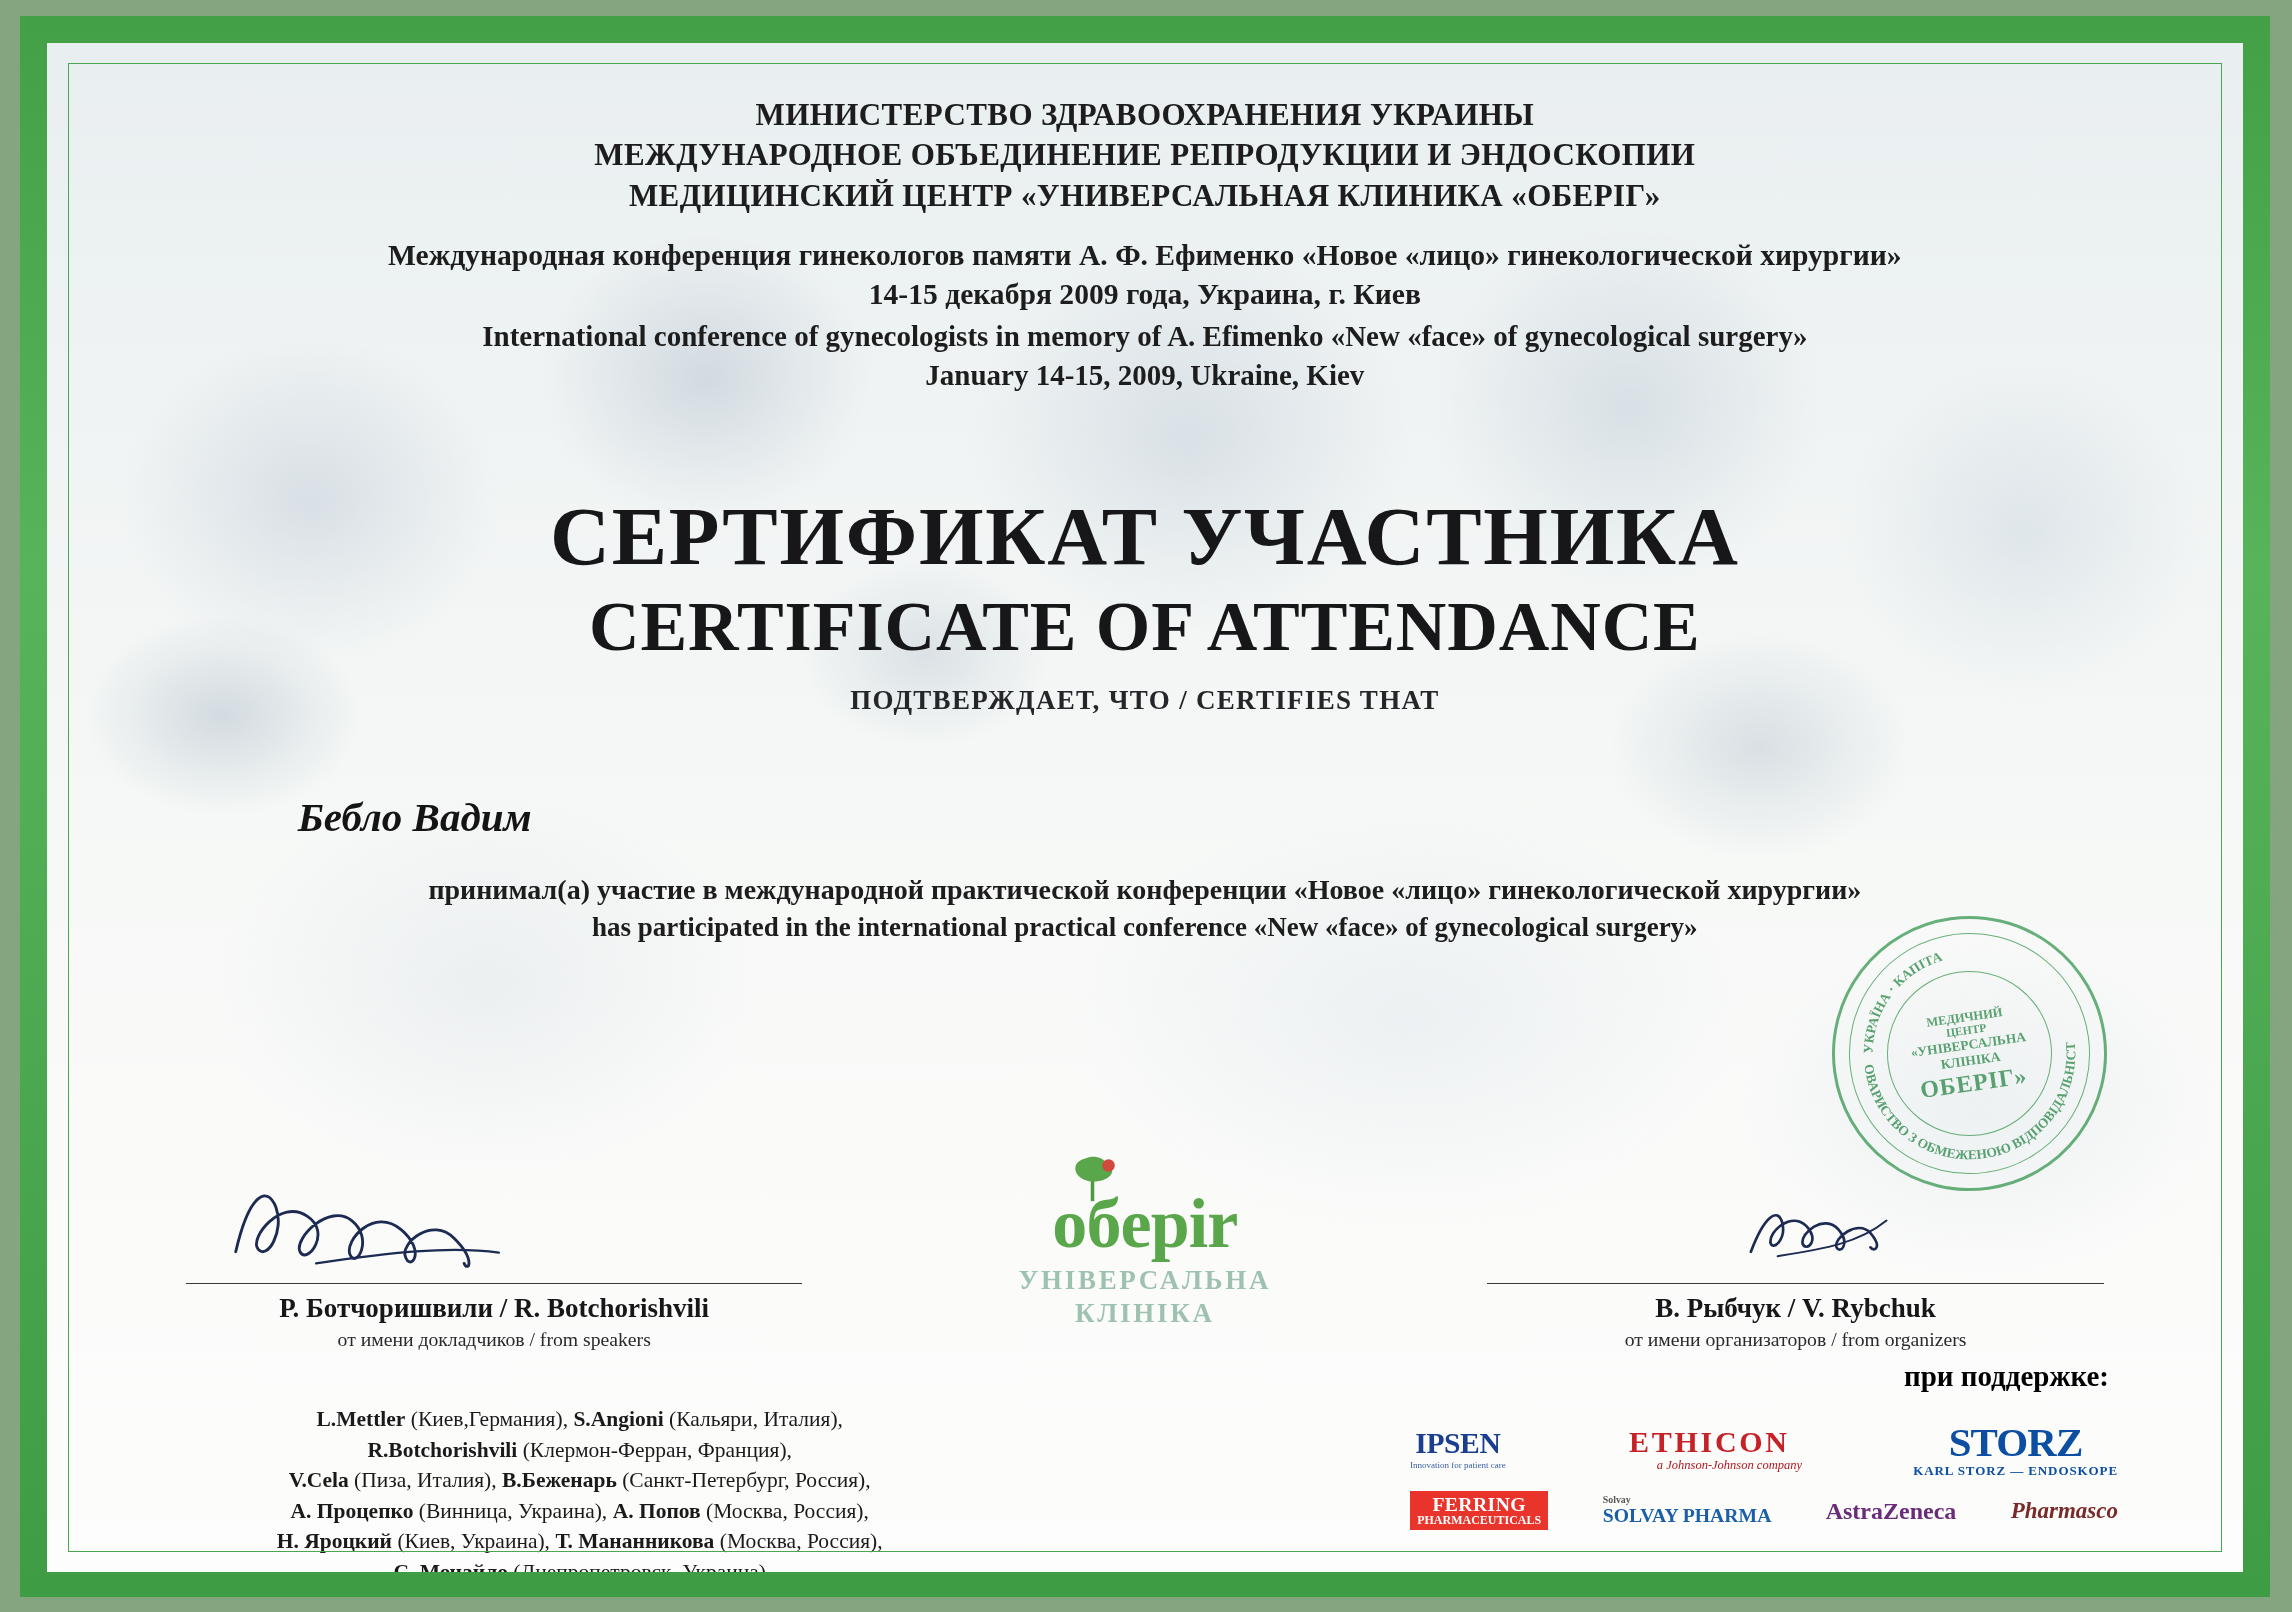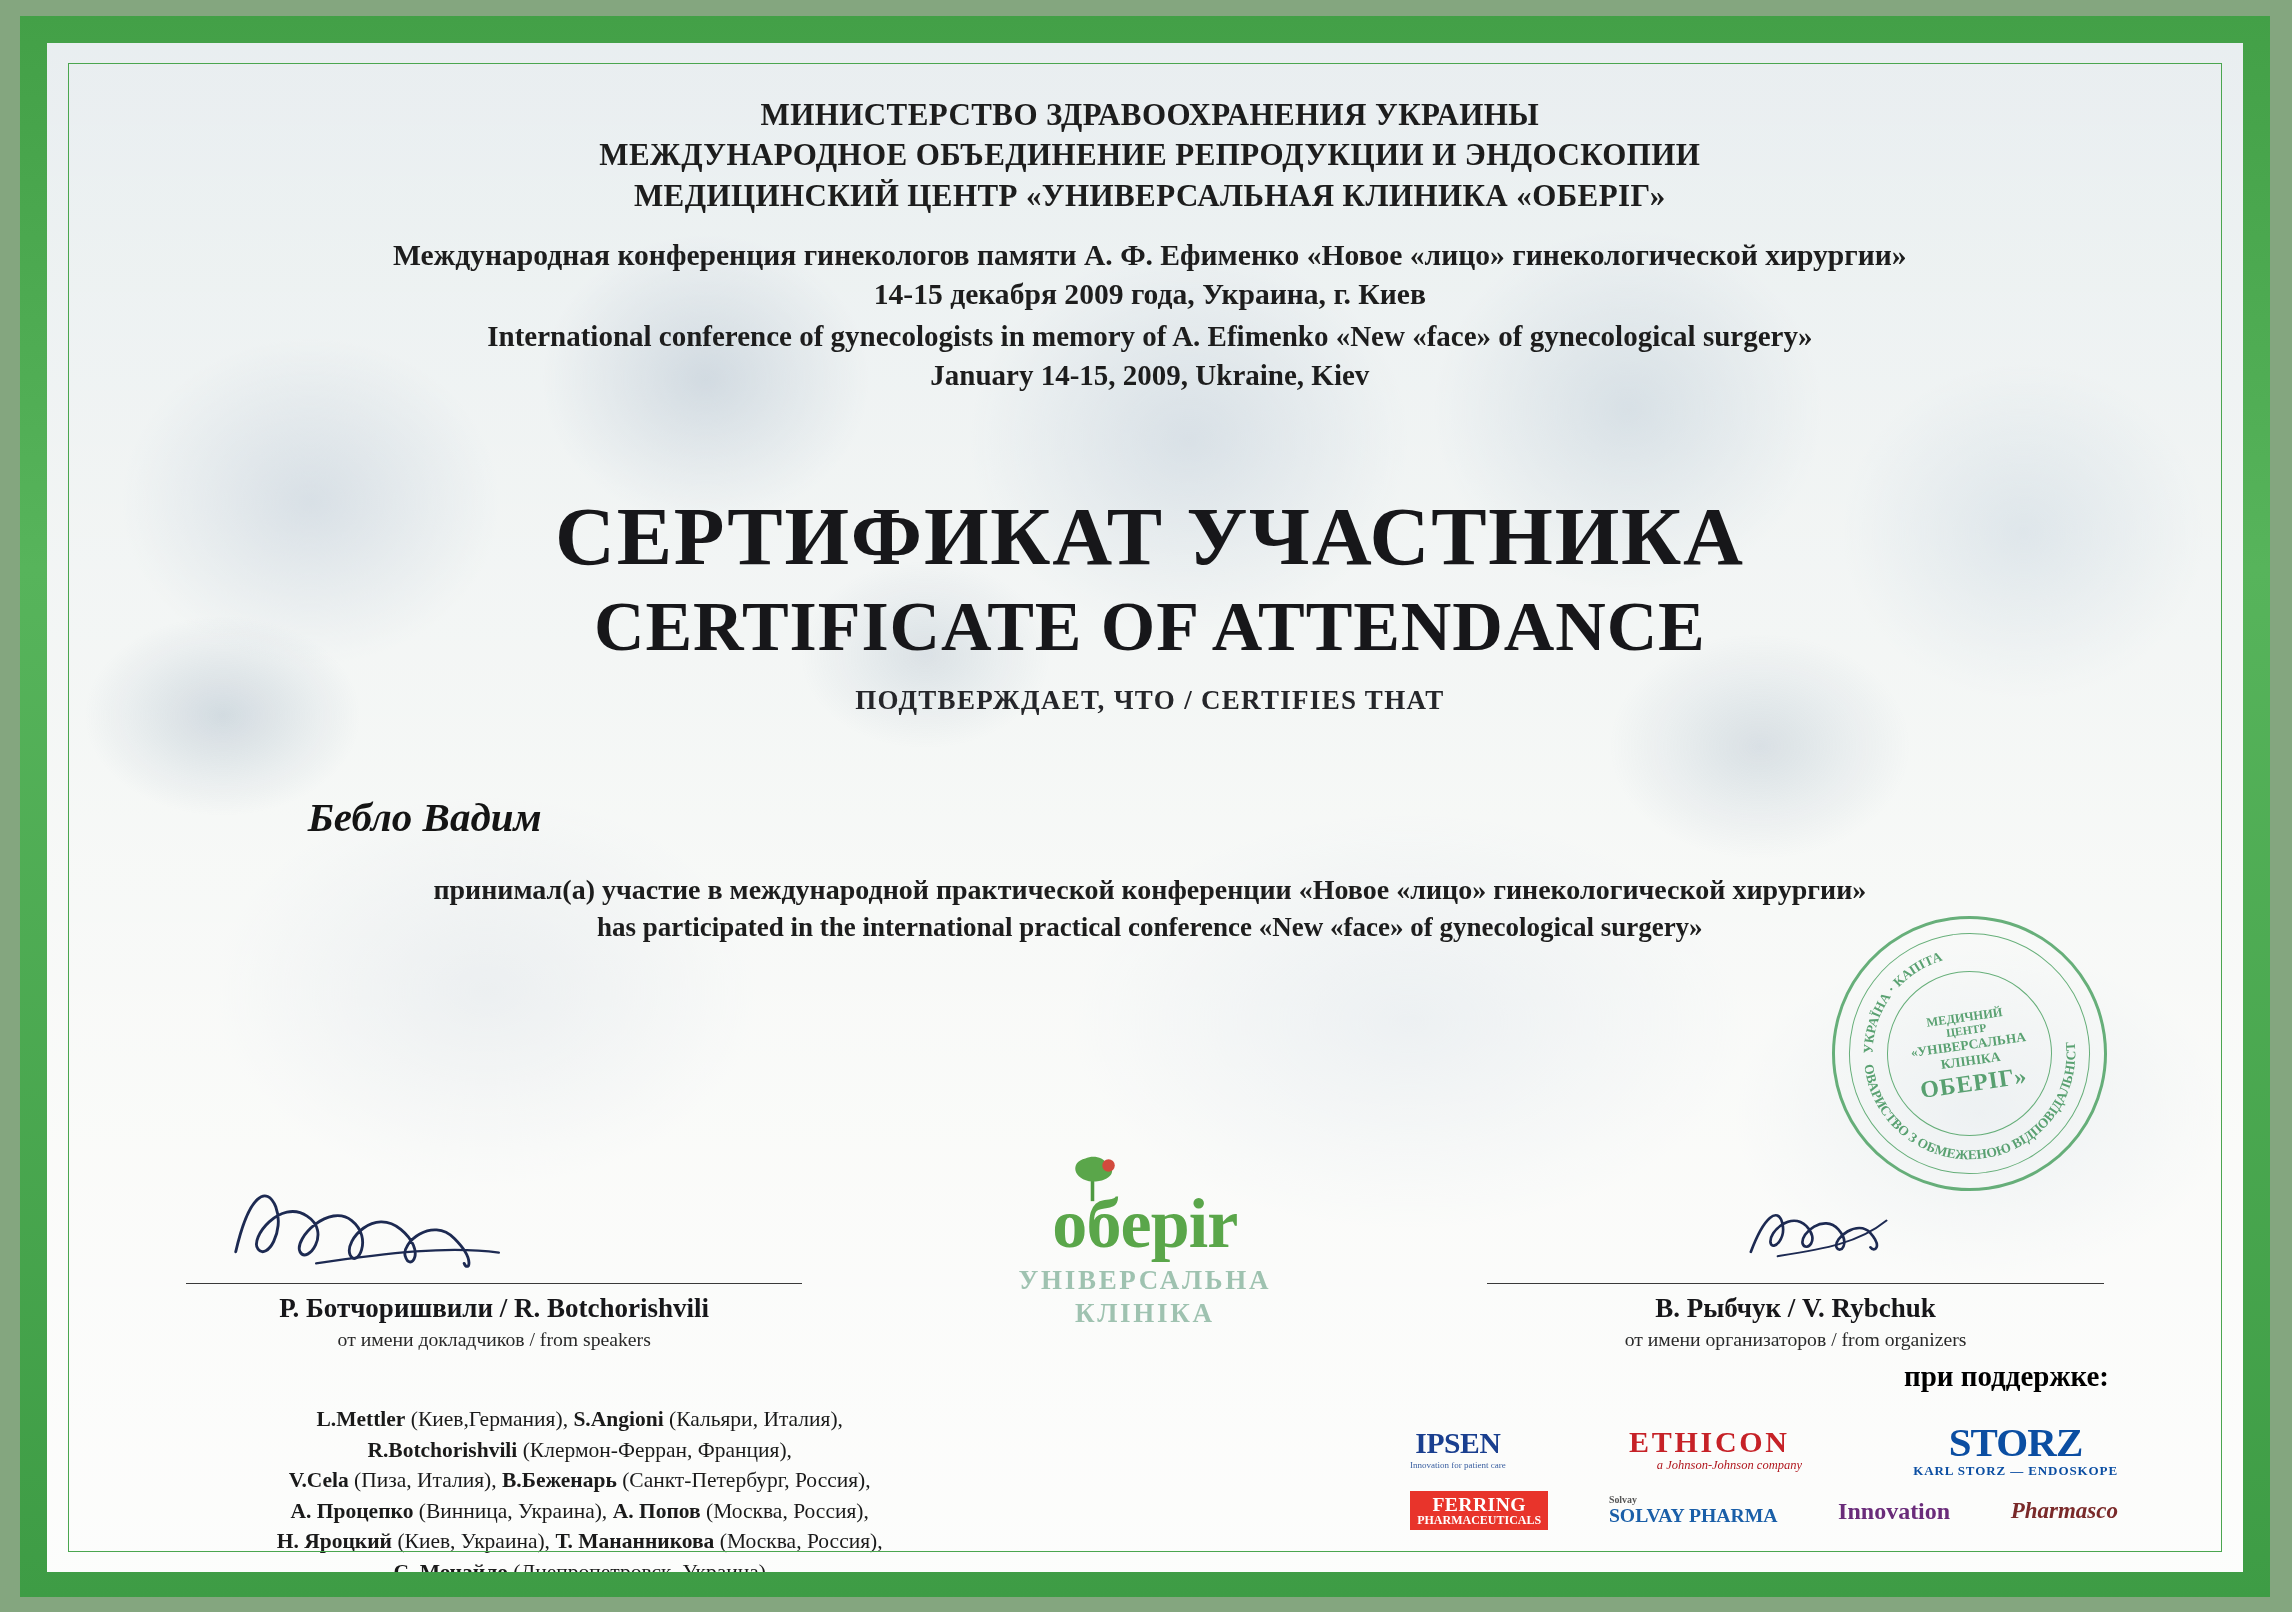--- a/index.html
+++ b/index.html
@@ -31,21 +31,20 @@
     background: linear-gradient(180deg,#43a047 0%, #57b45b 35%, #3e9c45 100%);
     padding: 27px 27px 25px 27px;
   }
   .inner-white {
     position: relative;
     width: 100%;
     height: 100%;
     box-sizing: border-box;
     background: #eef2ef;
     overflow: hidden;
-    padding-left: 10px;
   }
   .thin-rule {
     position: absolute;
     left: 21.5px; right: 21.5px; top: 19.7px; bottom: 19.7px;
     border: 1.8px solid #4aa64f;
     pointer-events: none;
     z-index: 6;
   }
 
   
@@ -431,21 +430,21 @@
         <div class="sponsor-row">
           <div class="sp sp-ferring">
             <span>FERRING</span>
             <small>PHARMACEUTICALS</small>
           </div>
           <div class="sp sp-solvay">
             <small>Solvay</small>
             <span>SOLVAY PHARMA</span>
           </div>
           <div class="sp sp-astra">
-            <span>Innovation</span>
+            <span>AstraZeneca</span>
           </div>
           <div class="sp sp-pharmasco">
             <span>Pharmasco</span>
           </div>
         </div>
       </div>
 
     </div>
   </div>
 </div>

